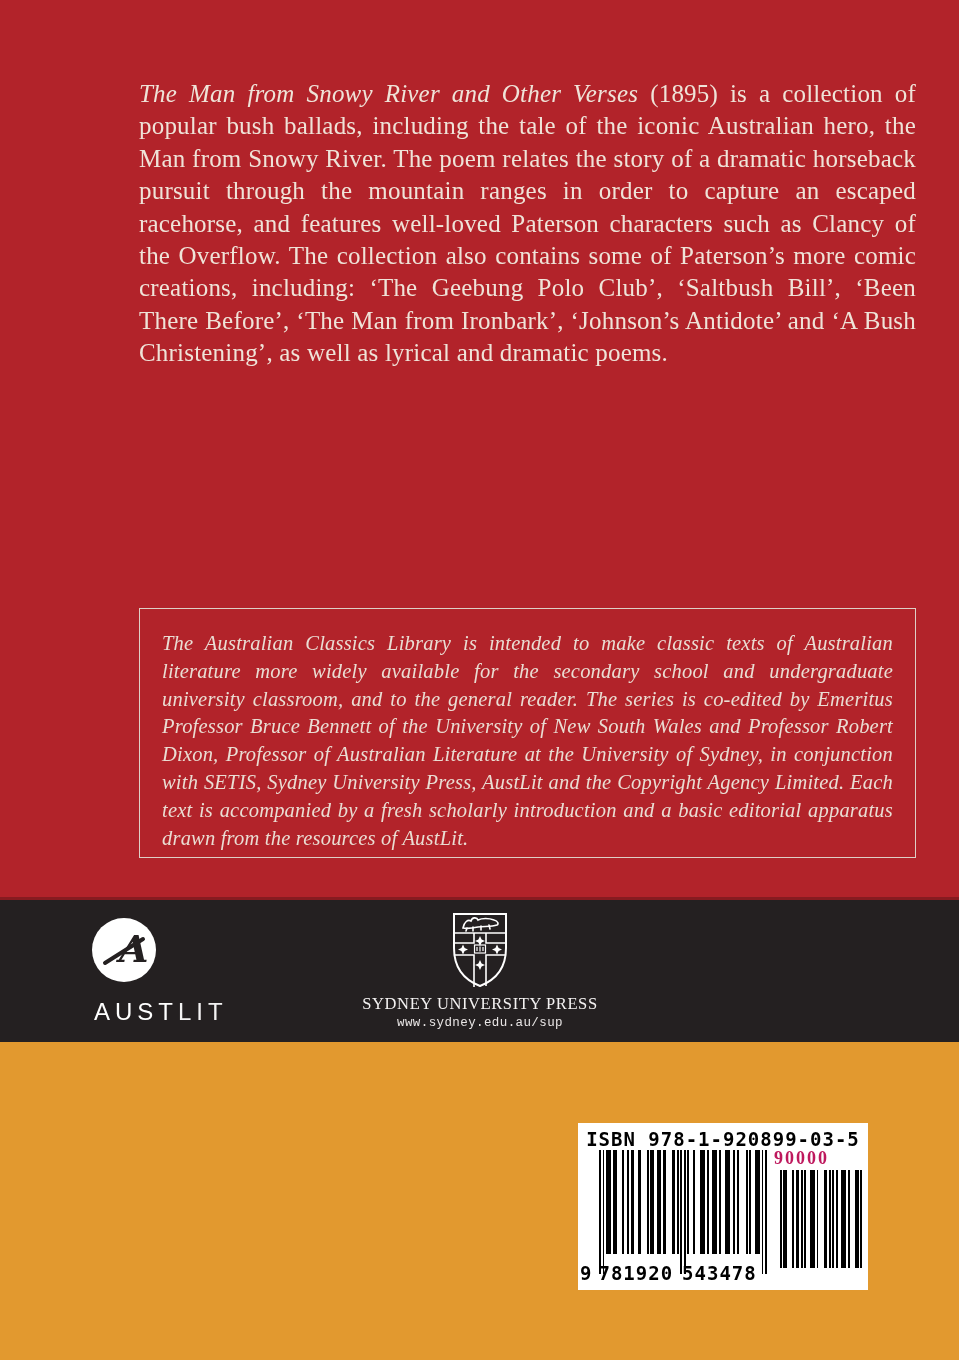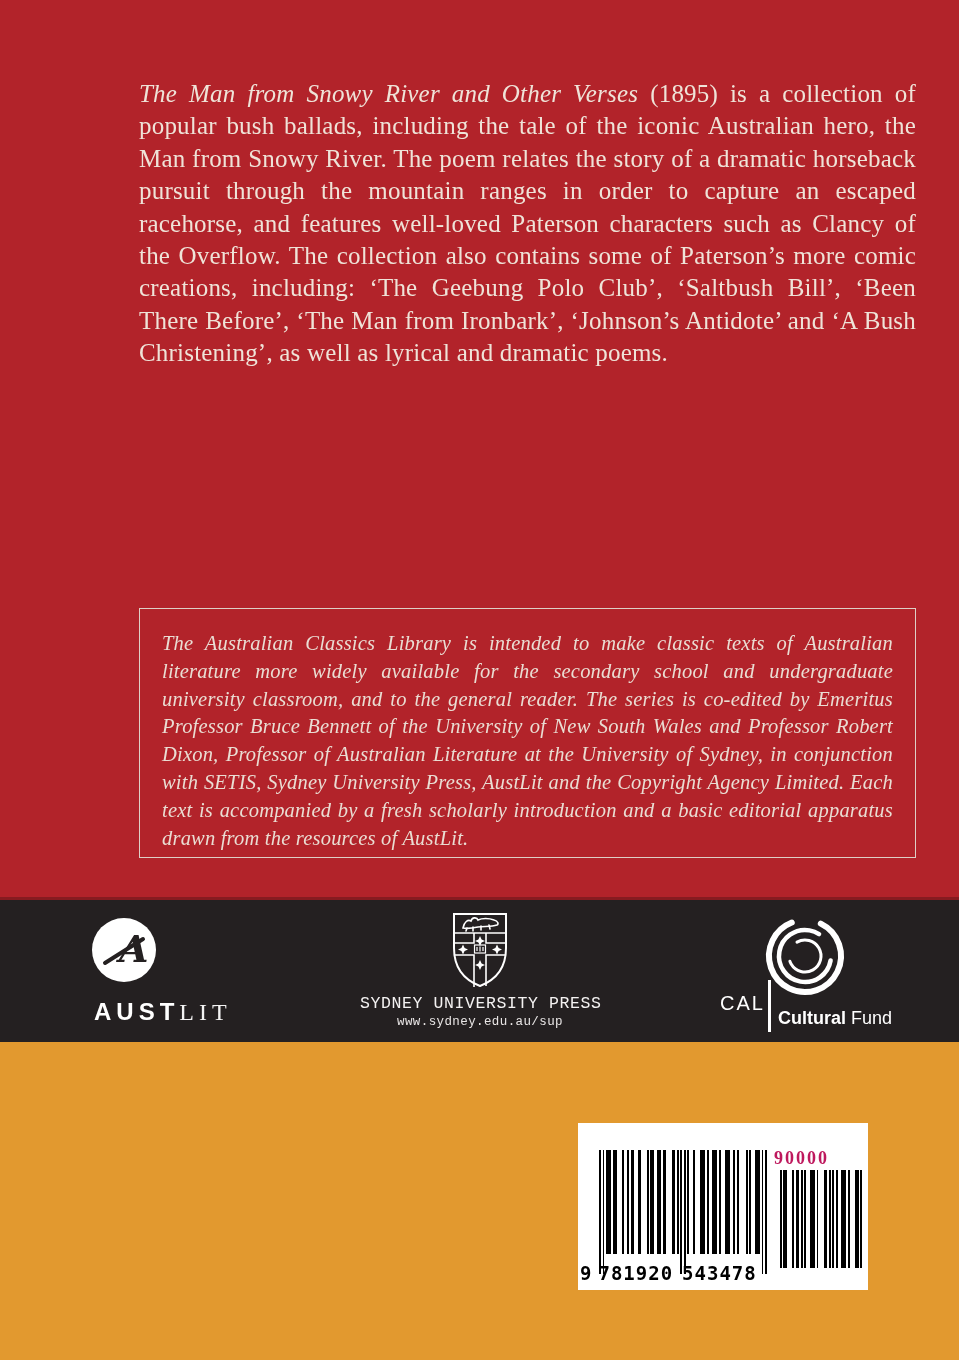--- a/index.html
+++ b/index.html
@@ -55,29 +55,29 @@
   .austlit-circle{
     position:absolute;left:4px;top:0px;width:64px;height:64px;
     background:#fff;border-radius:50%;
   }
   .austlit-circle svg{position:absolute;left:0;top:0;}
   .austlit-word{
     position:absolute;left:6px;top:80px;width:150px;
     font-family:"Liberation Sans", sans-serif;
     font-size:24px;letter-spacing:5px;color:#fff;white-space:nowrap;
   }
-  .austlit-word .w-bold{font-weight:bold;}
-  .austlit-word .w-thin{font-weight:normal;opacity:.95;font-family:Liberation Serif, serif;}
+  .austlit-word .w-bold{font-weight:normal;}
+  .austlit-word .w-thin{font-weight:normal;opacity:.95;}
 
   
   .sup{left:360px;top:12px;width:240px;height:125px;text-align:center;}
   .sup-crest{display:block;margin:0 auto;}
   .sup-name{
     margin-top:6px;
-    font-family:Liberation Mono, monospace;
+    font-family:Liberation Serif, serif;
     font-size:16.5px;letter-spacing:0.6px;color:#F4F2F2;white-space:nowrap;
   }
   .sup-url{
     margin-top:2px;
     font-family:Liberation Mono, monospace;
     font-size:12.5px;letter-spacing:0.4px;color:#E9E6E6;
   }
 
   
   .cal{left:712px;top:8px;width:185px;height:128px;}
@@ -183,38 +183,25 @@
 
         <g stroke="#fff" fill="none" stroke-width="1.2">
           <rect x="23.5" y="33" width="11" height="8"></rect>
           <path d="M26,35 V39 M29,34.5 V39.5 M32,35 V39"></path>
         </g>
       </svg>
       <div class="sup-name">SYDNEY UNIVERSITY PRESS</div>
       <div class="sup-url">www.sydney.edu.au/sup</div>
     </div>
 
-    <div class="logo-block cal">
-      <svg class="cal-arcs" width="90" height="100" viewBox="0 0 90 100">
-        <g fill="none" stroke="#fff" stroke-linecap="round">
-          <circle cx="45" cy="48" r="36" stroke-width="6" stroke-dasharray="196 30" transform="rotate(-64 45 48)"></circle>
-          <circle cx="45" cy="48" r="26" stroke-width="4.5" stroke-dasharray="132 31" transform="rotate(10 45 48)"></circle>
-          <circle cx="45" cy="48" r="16" stroke-width="3" stroke-dasharray="78 22" transform="rotate(-120 45 48)"></circle>
-        </g>
-      </svg>
-      <div class="cal-acronym">CAL</div>
-      <div class="cal-bar"></div>
-      <div class="cal-fund">
-        <span class="f-bold">Cultural</span><span> Fund</span>
-      </div>
-    </div>
   </section>
 
   <section class="orange-section">
     <div class="barcode-box">
+      <div class="isbn-label">ISBN 978-1-920899-03-5</div>
       <svg class="main-barcode" id="main-barcode" width="168" height="126" shape-rendering="crispEdges">
           <rect x="0.00" y="0" width="1.77" height="124" fill="#000"></rect>
           <rect x="3.54" y="0" width="1.77" height="124" fill="#000"></rect>
           <rect x="7.07" y="0" width="1.77" height="104" fill="#000"></rect>
           <rect x="8.84" y="0" width="1.77" height="104" fill="#000"></rect>
           <rect x="10.61" y="0" width="1.77" height="104" fill="#000"></rect>
           <rect x="14.15" y="0" width="1.77" height="104" fill="#000"></rect>
           <rect x="15.92" y="0" width="1.77" height="104" fill="#000"></rect>
           <rect x="22.99" y="0" width="1.77" height="104" fill="#000"></rect>
           <rect x="28.29" y="0" width="1.77" height="104" fill="#000"></rect>

